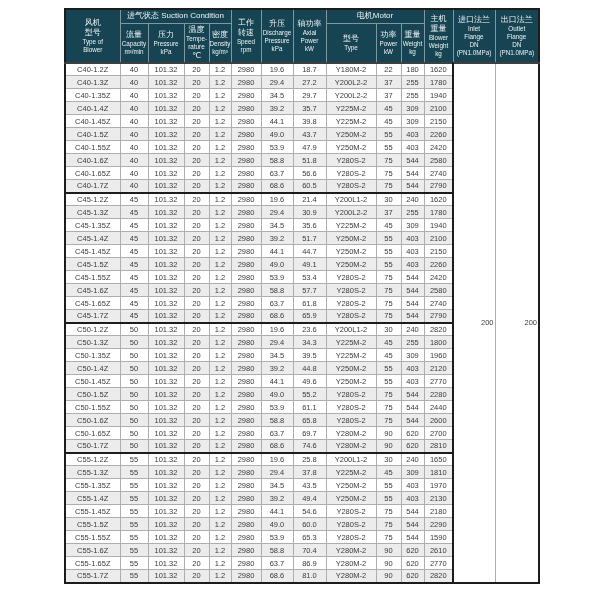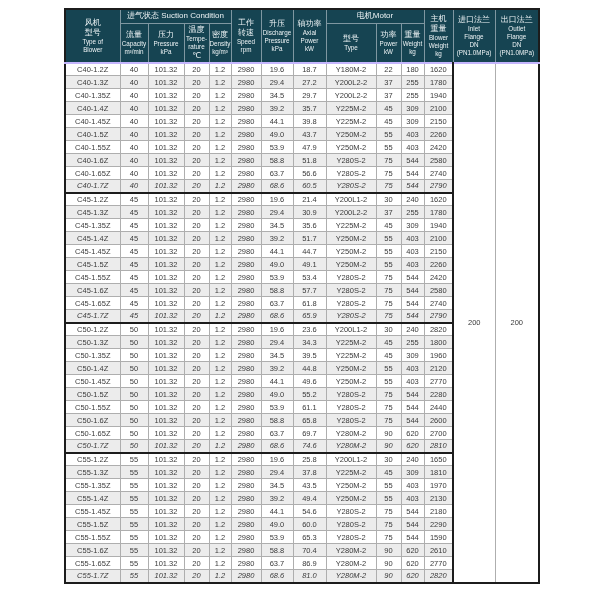--- a/index.html
+++ b/index.html
@@ -2,33 +2,33 @@
 <html><head>
 <meta charset="utf-8">
 <style>
   * { margin: 0; padding: 0; box-sizing: border-box; }
   html, body { width: 600px; height: 600px; background: #ffffff; overflow: hidden;
     font-family: "Liberation Sans", "DejaVu Sans", sans-serif; }
   .page { position: relative; width: 600px; height: 600px; background: #fff; }
   table.spec { position: absolute; left: 64px; top: 8px; width: 474px;
     border-collapse: collapse; table-layout: fixed;
     border: 2px solid #1c1c1c; }
-  thead { border-bottom: 2px solid #c4b5fd; }
+  thead { border-bottom: 2px solid #404040; }
   thead th { background: #164452; color: #edf3f5; font-weight: normal;
     border: 1px solid #7f97a1; vertical-align: middle; padding: 1px 0; }
   thead th .zh { font-size: 8px; line-height: 10px; }
   thead th .en { font-size: 6.3px; line-height: 8px; }
   thead tr.group-row th { height: 14px; }
   tbody td { border: 1px solid #aeaeae; height: 13px; font-size: 7.5px;
     line-height: 9px; color: #3a3a3a; text-align: center; vertical-align: middle;
     background: #ffffff; padding: 0 1px; }
   tbody tr.alt td { background: #ececec; }
-  tbody tr.g-end td { border-bottom: 2px solid #1c1c1c; font-style: italic; }
+  tbody tr.g-end td { border-bottom: 2px solid #1c1c1c; }
   td.flange-cell { background: #ffffff !important; vertical-align: middle;
-    font-size: 7.5px; color: #3a3a3a; }
+    font-size: 7.5px; color: #3a3a3a; text-align: right; }
   td.flange-cell.inlet { border-left: 2px solid #1c1c1c; }
 </style>
 </head>
 <body>
 
 <div class="page">
   <table class="spec">
     <colgroup>
       <col style="width:55px">
         <col style="width:28px">

